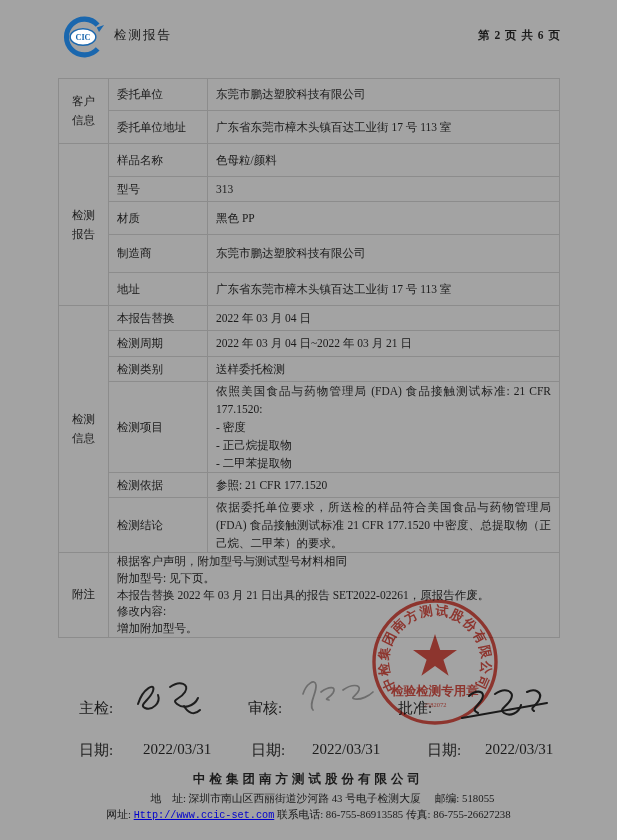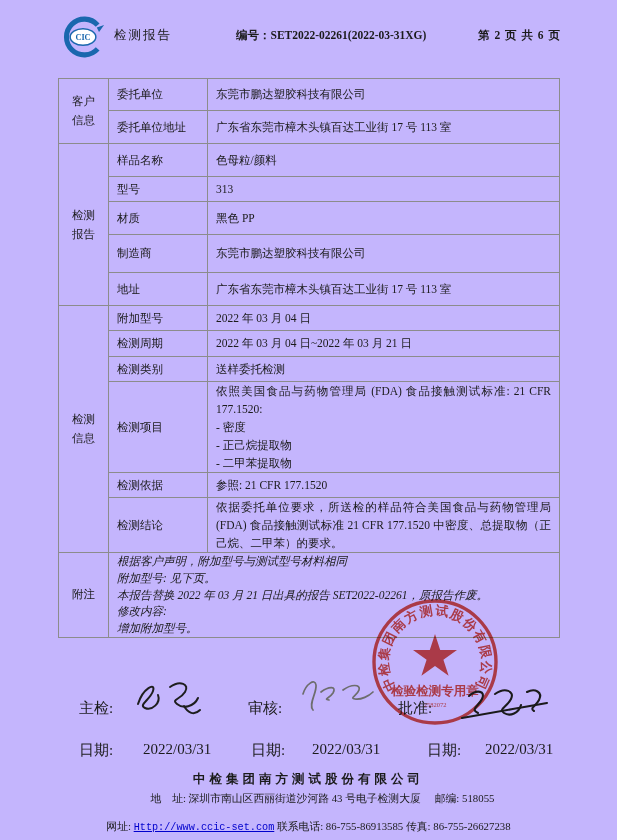--- a/index.html
+++ b/index.html
@@ -1,59 +1,58 @@
 <!DOCTYPE html>
 <html><head>
 <meta charset="utf-8">
 <style>
   html,body{margin:0;padding:0;background:#e8e8e8;}
   .page{
-    position:relative;width:617px;height:840px;background:#c4b5fd;margin:0 auto;
+    position:relative;width:617px;height:840px;background:#a3a3a3;margin:0 auto;
     overflow:hidden;font-family:"Liberation Serif","DejaVu Serif",serif;color:#1b1b1b;
   }
   
   .hdr-logo{position:absolute;left:60px;top:15px;}
   .hdr-title{position:absolute;left:114px;top:27px;font-size:12.5px;font-weight:normal;letter-spacing:2px;}
   .hdr-no{position:absolute;left:236px;top:28px;font-size:11.5px;font-weight:bold;}
   .hdr-page{position:absolute;left:478px;top:28px;font-size:11.5px;font-weight:bold;letter-spacing:1px;}
   
   table.report{position:absolute;left:58px;top:78px;width:501px;border-collapse:collapse;table-layout:fixed;}
   table.report td{border:1px solid #8c8c8c;font-size:11.5px;padding:0 8px;vertical-align:middle;overflow:hidden;}
   td.sec{text-align:center;padding:0;}
   td.sec span{display:inline-block;width:2.1em;line-height:19px;}
   td.lbl{white-space:nowrap;}
   td.val{white-space:nowrap;}
   td.wrap{white-space:normal;line-height:18px;text-align:justify;padding-top:2px;padding-bottom:2px;}
   td.notes{white-space:normal;line-height:16.8px;vertical-align:top;padding-top:3px;}
-  .nline{min-height:16.8px;font-style:italic;}
+  .nline{min-height:16.8px;}
   
   .abs{position:absolute;font-size:15px;}
   .sigimg{position:absolute;}
   
   .stamp{position:absolute;left:370px;top:597px;mix-blend-mode:multiply;opacity:.88;}
   
   .ft-company{position:absolute;left:0;top:771px;width:617px;text-align:center;font-size:12.5px;font-weight:bold;letter-spacing:4px;}
   .ft-line1{position:absolute;left:0;top:792px;width:617px;text-align:center;font-size:10.8px;padding-left:14px;}
-  .ft-line2{position:absolute;left:0;top:808px;width:617px;text-align:center;font-size:10.8px;margin-top:12px;}
+  .ft-line2{position:absolute;left:0;top:808px;width:617px;text-align:center;font-size:10.8px;}
   .ft-url{color:#0000cc;text-decoration:underline;font-family:"Liberation Mono","DejaVu Sans Mono",monospace;font-size:10.2px;}
   .sp{display:inline-block;width:14px;}
 </style>
 </head>
 <body>
 
 <div class="page">
 
   <svg class="hdr-logo" width="46" height="44" viewBox="0 0 50 48">
     <path d="M41 11 A 19.5 19.5 0 1 0 41 37" fill="none" stroke="#1a67ae" stroke-width="5.5"></path>
     <path d="M40 13.5 l 8 -2.5 l -5.5 7.5 z" fill="#1a67ae"></path>
     <ellipse cx="25" cy="24" rx="14" ry="9" fill="#ffffff" stroke="#1a67ae" stroke-width="1.6"></ellipse>
     <text x="25" y="27.5" text-anchor="middle" font-size="9" font-weight="bold" fill="#1a67ae" font-family="'Liberation Serif',serif">CIC</text>
   </svg>
   <div class="hdr-title">检测报告</div>
-  <div class="hdr-no"><span>编号：</span><span>SET2022-02261(2022-03-31XG)</span></div>
   <div class="hdr-page">第 2 页 共 6 页</div>
 
   <table class="report">
     <colgroup>
         <col style="width:50px">
         <col style="width:99px">
         <col style="width:352px">
       </colgroup>
     <tbody>
         <tr style="height:32px">
@@ -81,21 +80,21 @@
     <tr style="height:38px">
       <td class="lbl">制造商</td>
       <td class="val">东莞市鹏达塑胶科技有限公司</td>
     </tr>
     <tr style="height:33px">
       <td class="lbl">地址</td>
       <td class="val">广东省东莞市樟木头镇百达工业街 17 号 113 室</td>
     </tr>
     <tr style="height:25px">
       <td class="sec" rowspan="6"><span>检测信息</span></td>
-      <td class="lbl">附加型号</td>
+      <td class="lbl">本报告替换</td>
       <td class="val">2022 年 03 月 04 日</td>
     </tr>
     <tr style="height:26px">
       <td class="lbl">检测周期</td>
       <td class="val">2022 年 03 月 04 日~2022 年 03 月 21 日</td>
     </tr>
     <tr style="height:25px">
       <td class="lbl">检测类别</td>
       <td class="val">送样委托检测</td>
     </tr>

